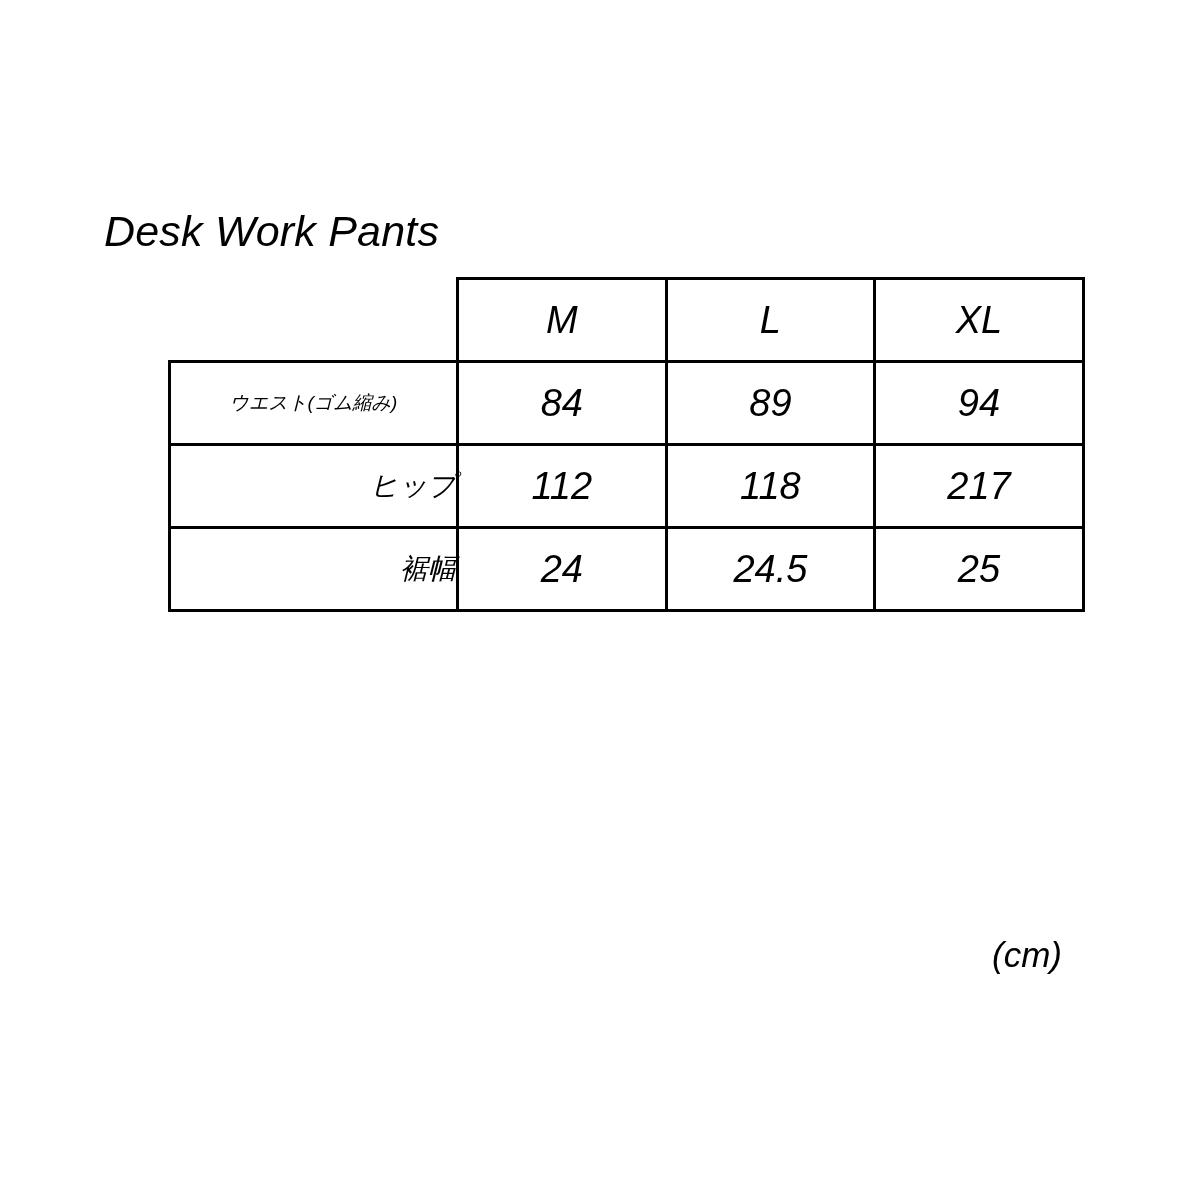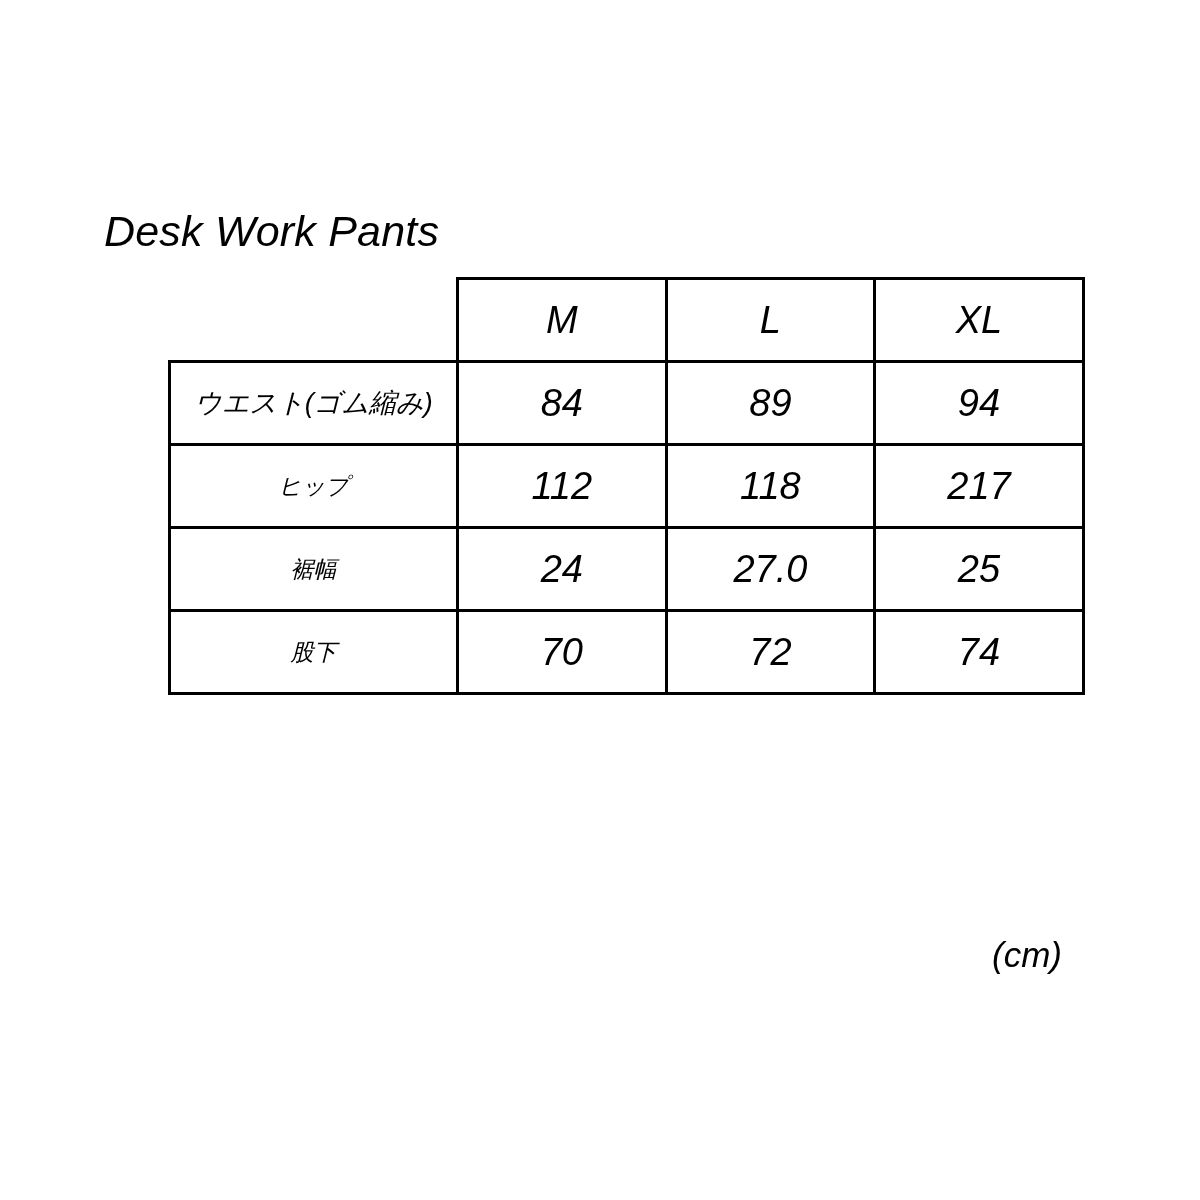--- a/index.html
+++ b/index.html
@@ -56,24 +56,25 @@
   col.c-size  { width: 208.6px; }
 
   
   .corner-cell {
     border: none !important;
   }
   .head-cell {
     font-size: 38px;
   }
   .label-cell {
-    font-size: 27px;
+    font-size: 19px;
   }
   .label-cell.big {
-    font-size: 23px;
+    font-size: 28px;
+    text-align: right;
   }
   .value-cell {
     font-size: 38px;
   }
   .unit {
     position: absolute;
     left: 992px;
     top: 935px;
     font-size: 35px;
     white-space: nowrap;
@@ -111,28 +112,22 @@
         </tr>
         <tr>
           <td class="label-cell big">ヒップ</td>
           <td class="value-cell">112</td>
           <td class="value-cell">118</td>
           <td class="value-cell">217</td>
         </tr>
         <tr>
           <td class="label-cell big">裾幅</td>
           <td class="value-cell">24</td>
-          <td class="value-cell">27.0</td>
+          <td class="value-cell">24.5</td>
           <td class="value-cell">25</td>
-        </tr>
-        <tr>
-          <td class="label-cell big">股下</td>
-          <td class="value-cell">70</td>
-          <td class="value-cell">72</td>
-          <td class="value-cell">74</td>
         </tr>
       </tbody>
     </table>
   </div>
 
   <div class="unit">(cm)</div>
 
 </div>
 
 </body></html>

